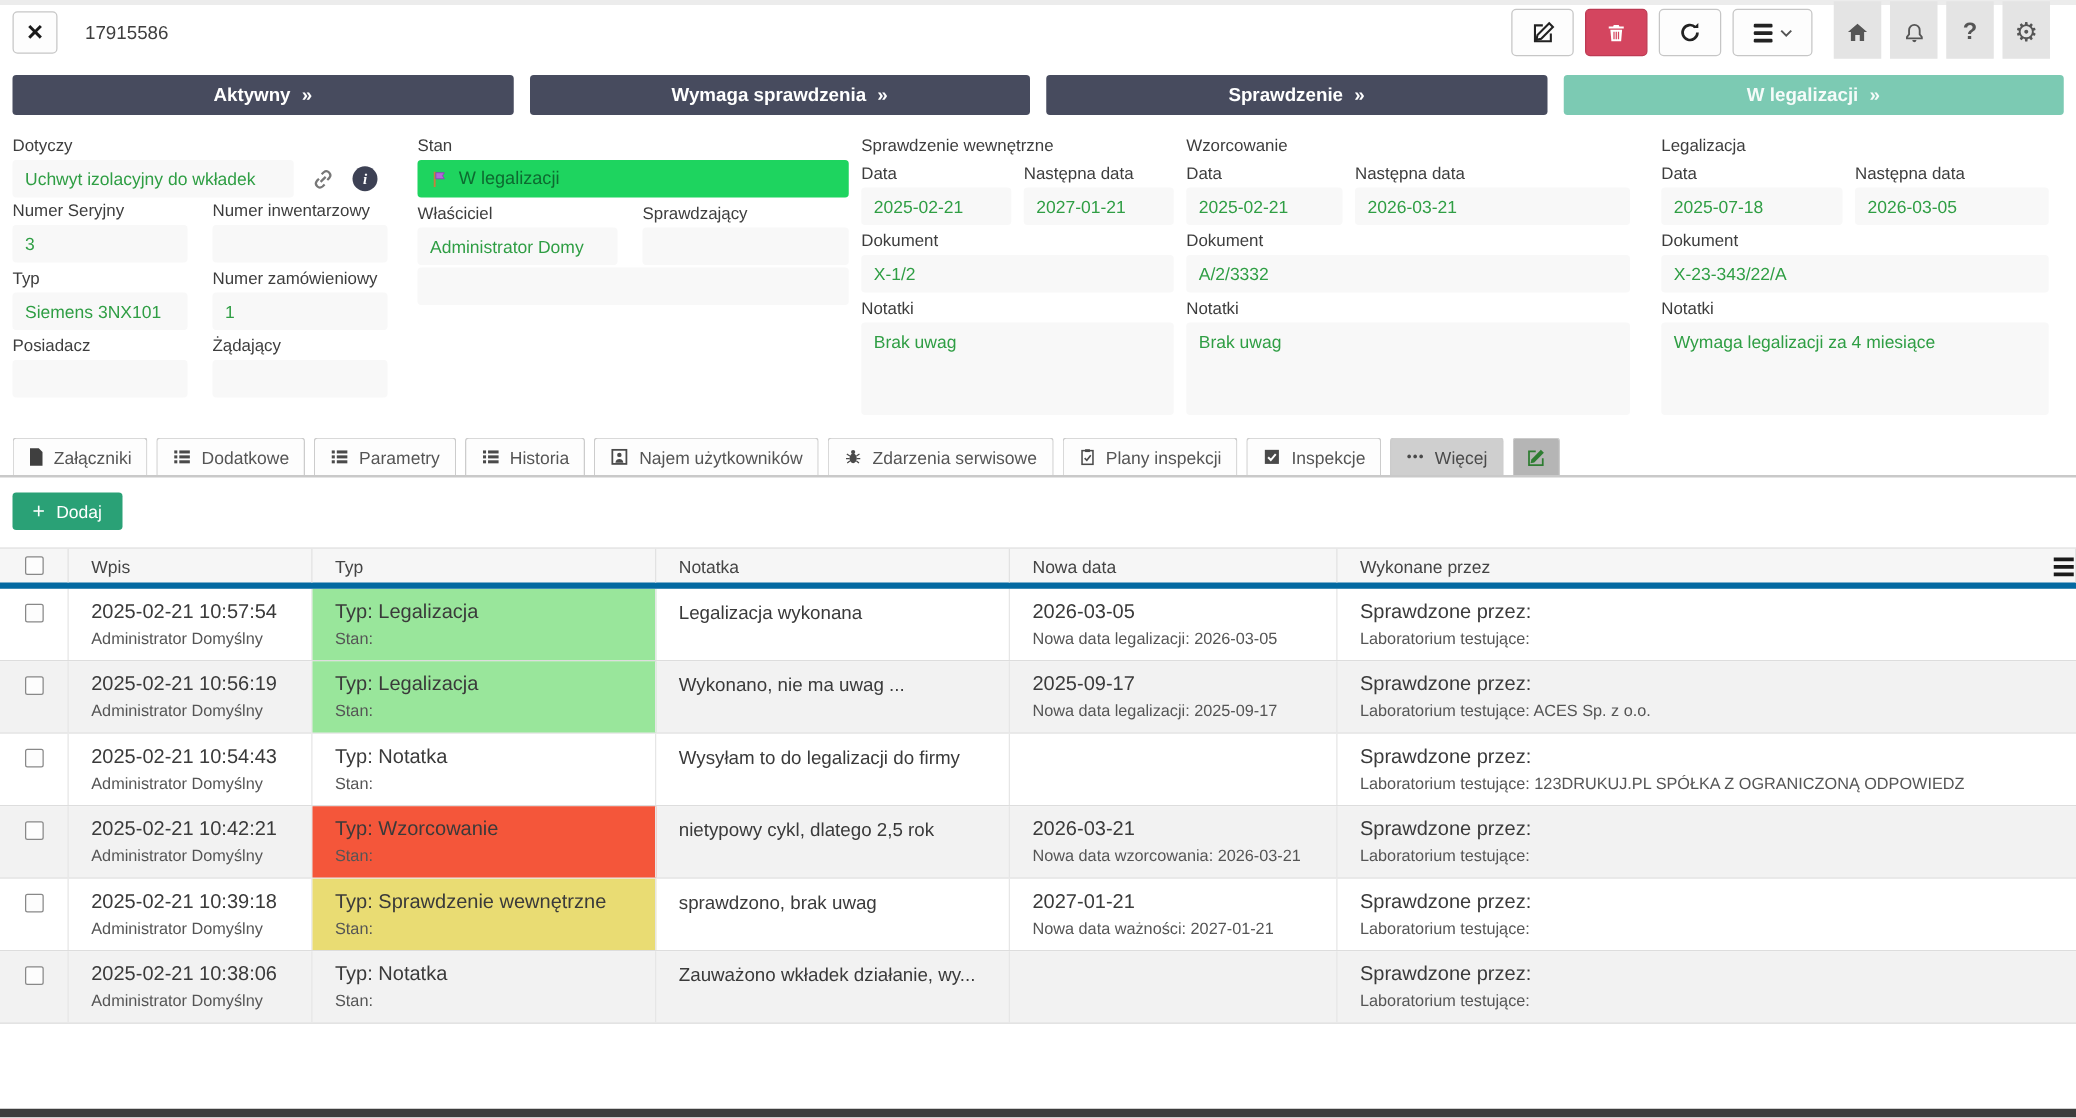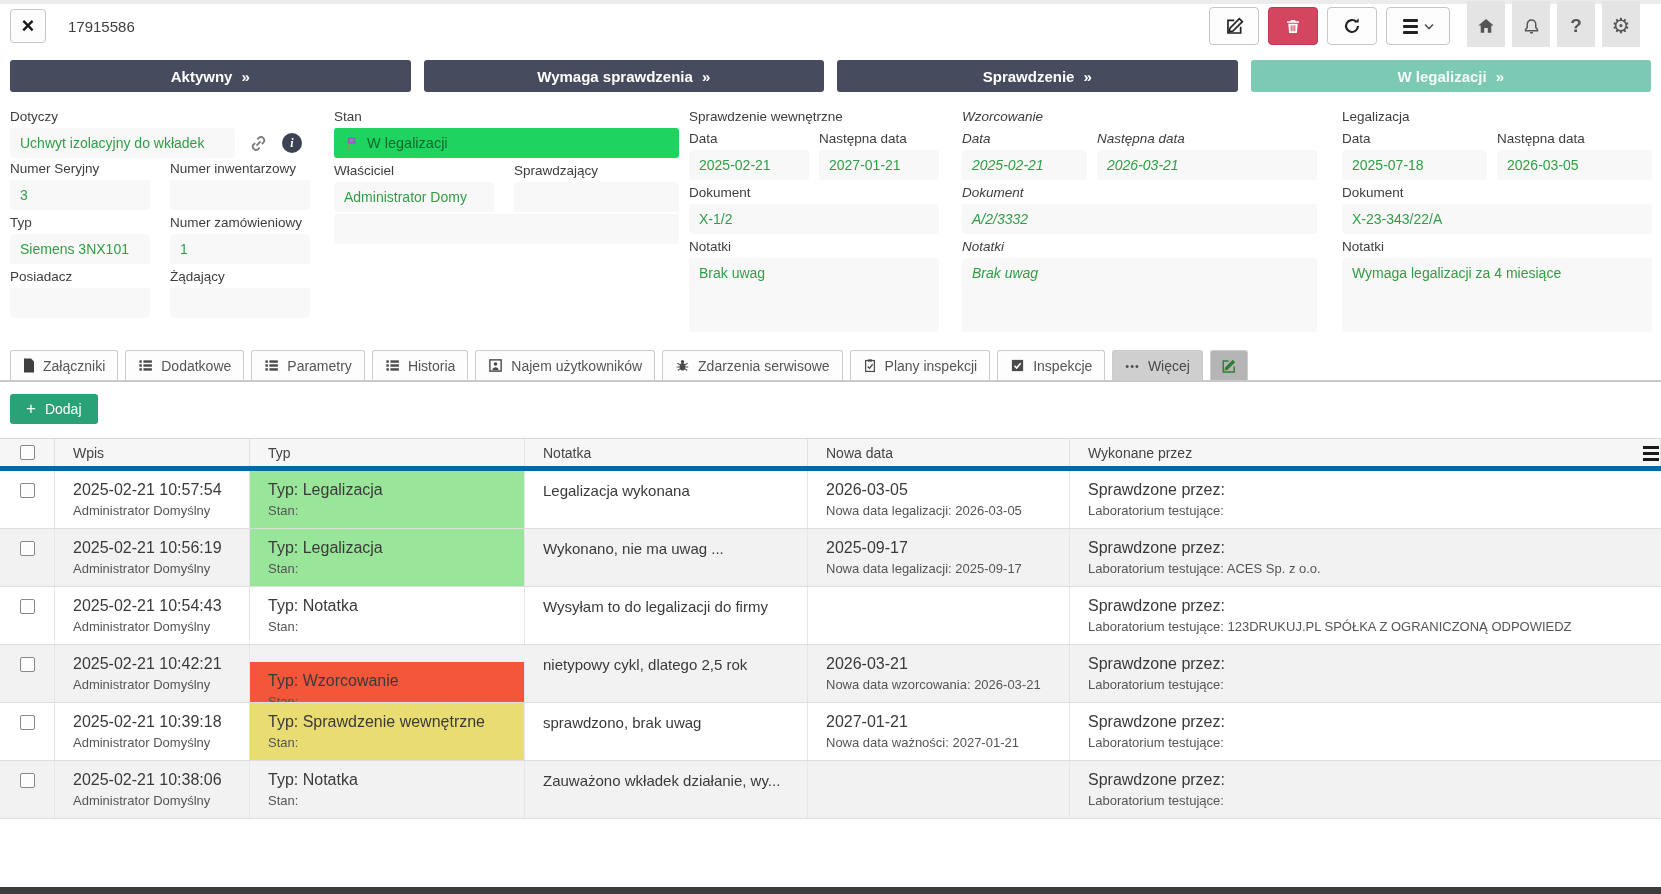--- a/index.html
+++ b/index.html
@@ -39,21 +39,21 @@
     font-family:inherit; font-size:15px; font-weight:700; color:#fff;
   }
   .wf-dark { background:var(--workflow-dark,#474b5e); }
   .wf-teal { background:var(--workflow-teal,#7ccab3); color:rgba(255,255,255,.92); }
   .wf-arrow { font-weight:700; font-size:15px; }
   
   .form { display:flex; padding:14px 0 10px 10px; align-items:flex-start; }
   .fcol-a { width:300px; }
   .fcol-b { width:345px; margin-left:24px; }
   .fcol-c { width:250px; margin-left:10px; }
-  .fcol-d { width:355px; margin-left:23px;font-style:italic; }
+  .fcol-d { width:355px; margin-left:10px; }
   .fcol-e { width:310px; margin-left:25px; }
   .flabel { font-size:13.5px; color:#3d3d3d; height:22px; line-height:22px; white-space:nowrap; }
   .ffield {
     background:#f8f8f8; border-radius:3px; height:30px; line-height:30px; padding:0 10px;
     font-size:14px; color:var(--value-green,#2f9e44); white-space:nowrap; overflow:hidden; margin-bottom:2px;
   }
   .ffield.tall { height:74px; line-height:20px; padding-top:5px; }
   .fgrid2a { display:grid; grid-template-columns:140px 140px; column-gap:20px; }
   .fgrid2b { display:grid; grid-template-columns:160px 165px; column-gap:20px; }
   .fgrid2c { display:grid; grid-template-columns:120px 120px; column-gap:10px; }
@@ -101,21 +101,21 @@
   .cols-icon i { display:block; width:16px; height:3px; background:#1a1a1a; }
   .trow { height:58px; border-bottom:1px solid #ddd; background:#fff; }
   .trow.alt { background:#f2f2f2; }
   .tc { padding:8px 8px 0 18px; border-right:1px solid #e6e6e6; overflow:hidden; white-space:nowrap; }
   .tc:last-child { border-right:none; }
   .tc.c-check { display:flex; align-items:flex-start; justify-content:center; padding:12px 0 0 0; }
   .l1 { font-size:16px; color:#3a3a3a; line-height:22px; }
   .l2 { font-size:13px; color:#555; line-height:19px; }
   .l3 { font-size:15px; color:#3a3a3a; line-height:20px; padding-top:2px; }
   .typ-green { background:var(--typ-green,#99e69b); }
-  .typ-red   { background:var(--typ-red,#f4563a);margin-top:17px; }
+  .typ-red   { background:var(--typ-red,#f4563a); }
   .typ-yellow{ background:var(--typ-yellow,#e9dc73); }
   .bottom-strip { position:absolute; left:0; bottom:0; width:100%; height:7px; background:#3c3c3c; }
 </style>
 </head>
 <body>
 
 <div class="top-strip"></div>
 
 <header class="topbar">
   <div class="close-btn">

